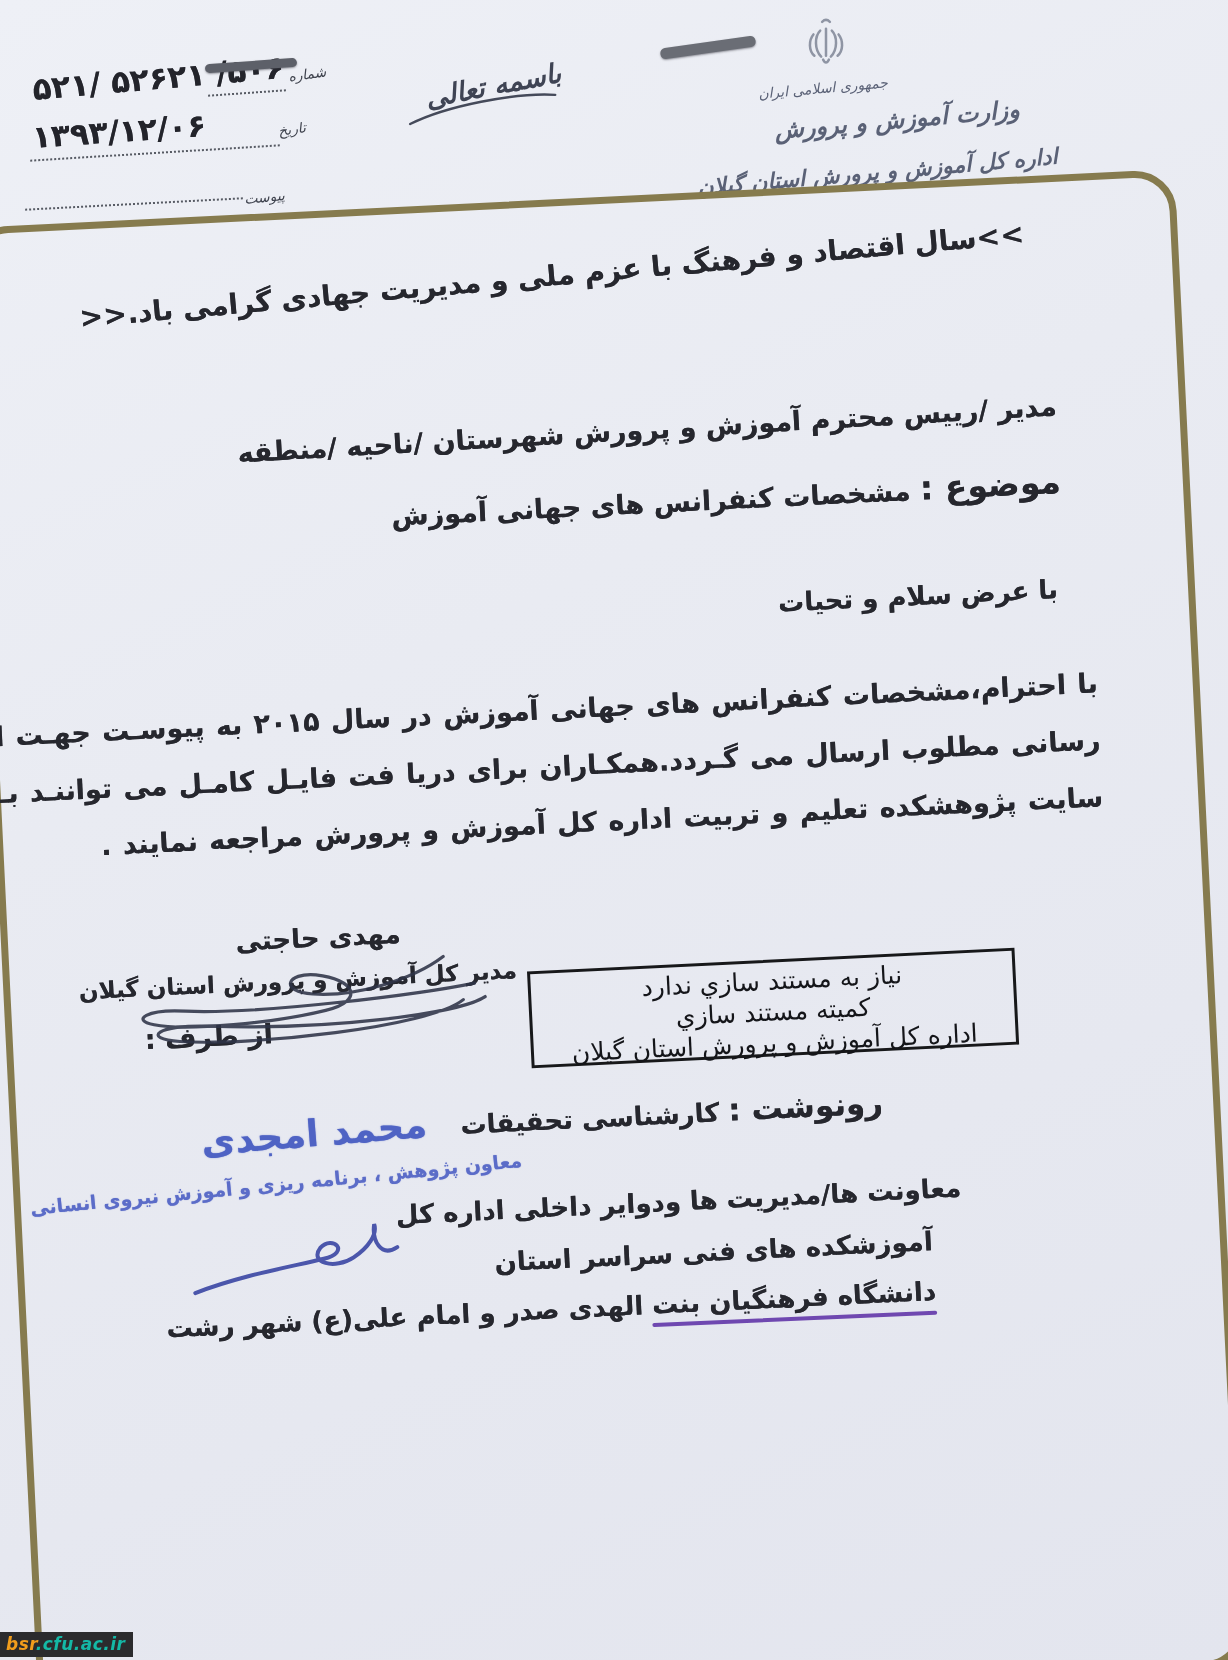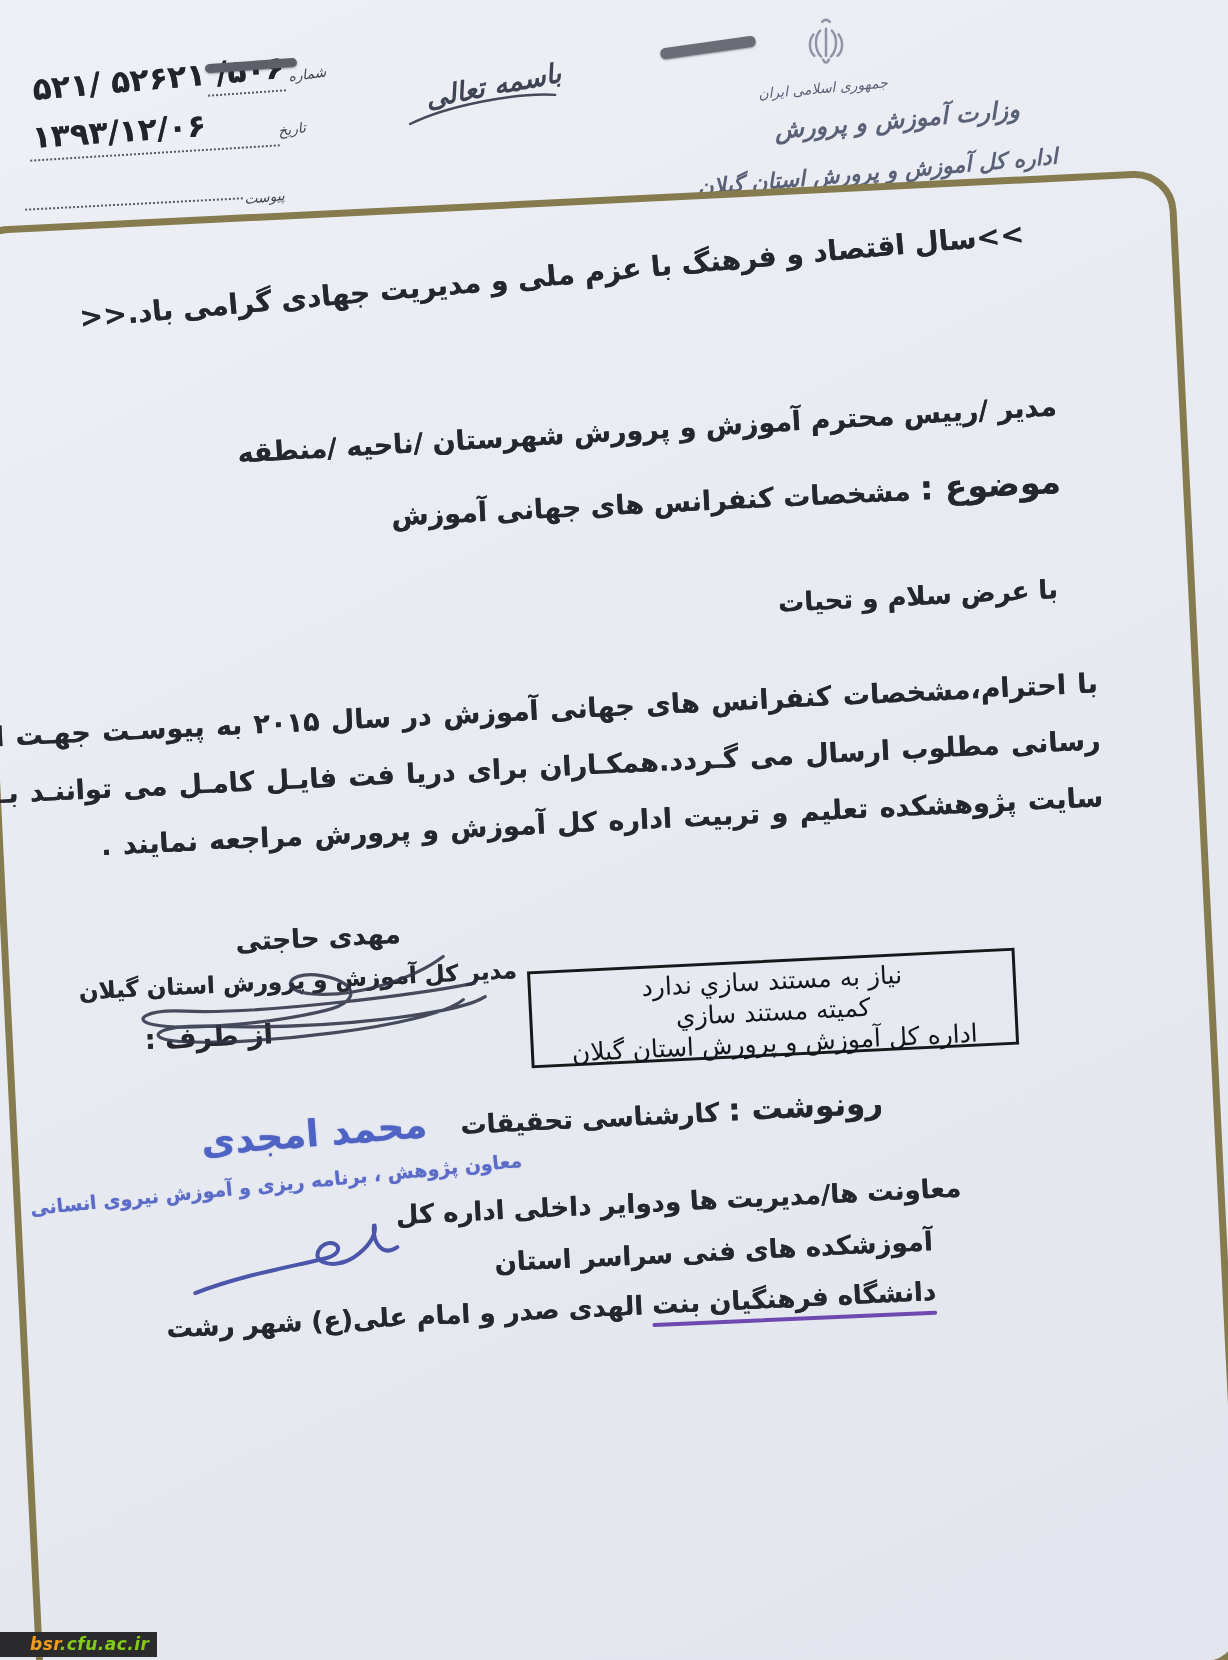--- a/index.html
+++ b/index.html
@@ -76,22 +76,22 @@
   #copies3{right:287px;top:1037px;}
   #copies4{right:286px;top:1087px;}
   #purple-underline{left:625px;top:1121px;width:285px;height:4px;background:#6f48b0;border-radius:2px;transform:rotate(.3deg);}
 
   
   #watermark{
     left:0;top:1632px;background:#2b2b2d;color:#fff;
     padding:2px 8px 3px 6px;font-size:17px;font-weight:bold;font-style:italic;
     letter-spacing:.5px;
   }
-  #watermark .wm-orange{color:#f29d1c;margin-left:24px;}
-  #watermark .wm-red{color:#84cc16;}
+  #watermark .wm-orange{color:#f29d1c;}
+  #watermark .wm-red{color:#14b8a6;}
 
   svg{display:block;}
 </style>
 </head>
 <body>
 
 <div id="page">
 
   <div class="abs numval print ltrnum" style="left:32px;top:60px;transform:rotate(-5deg);">۵۲۱/ ۵۲۶۲۱ /۵۰۶</div>
   <div class="abs dotline" style="left:208px;top:92px;width:78px;transform:rotate(-4deg);"></div>

